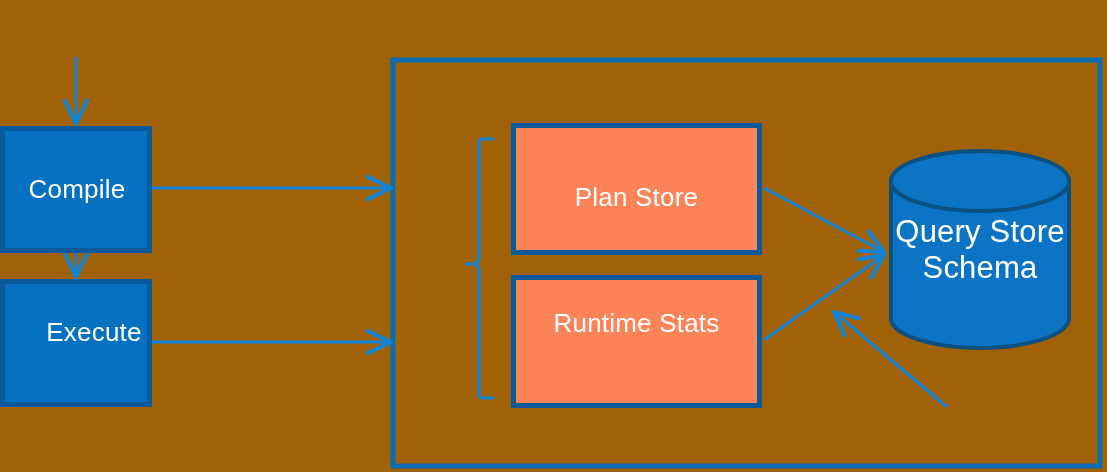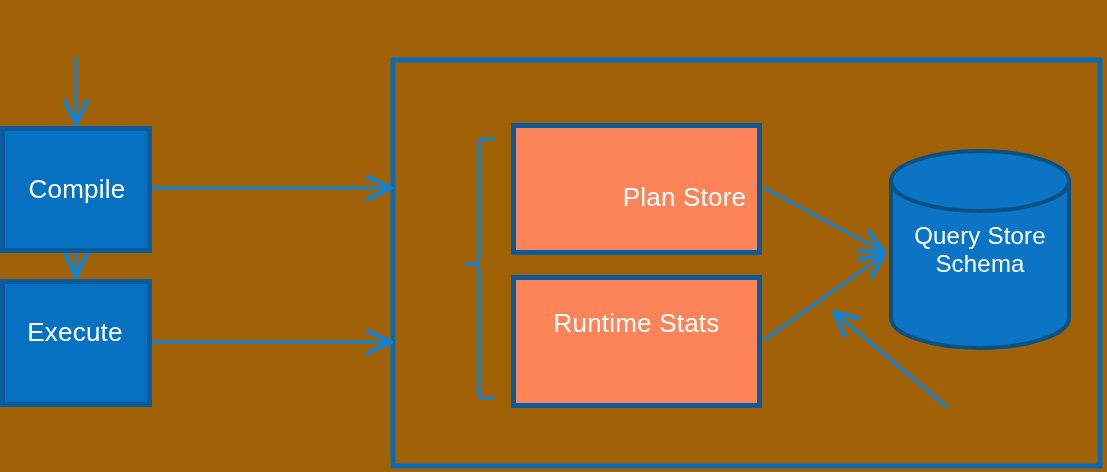--- a/index.html
+++ b/index.html
@@ -33,24 +33,24 @@
     line-height: 1.15;
     text-align: center;
     letter-spacing: 0.2px;
     white-space: pre-line;
     pointer-events: none;
     display: flex;
     align-items: center;
     justify-content: center;
   }
   .label-compile   { left: 2px;   top: 126px; width: 150px; height: 127px; }
-  .label-execute   { left: 0;   top: 279px; width: 150px; height: 108px; }
-  .label-planstore { left: 511px; top: 123px; width: 251px; height: 150px; padding-left: 48px; }
+  .label-execute   { left: 19px;   top: 279px; width: 150px; height: 108px; }
+  .label-planstore { left: 511px; top: 123px; width: 251px; height: 150px; }
   .label-runtime   { left: 511px; top: 275px; width: 251px; height: 98px; }
-  .label-schema    { left: 890px; top: 190px; width: 180px; height: 120px; font-size: 24px; }
+  .label-schema    { left: 890px; top: 190px; width: 180px; height: 120px; font-size: 31px; }
 </style>
 </head>
 <body>
 
 <div id="canvas">
 
   <svg id="svg-layer" viewBox="0 0 1107 472">
     <defs>
       <marker id="arrow-open" viewBox="0 0 10 10" refX="9.2" refY="5" markerWidth="9" markerHeight="9" orient="auto-start-reverse">
         <path d="M 0.6 0.9 L 9.2 5 L 0.6 9.1" fill="none" stroke="#1183D6" stroke-width="1.5" stroke-linecap="round" stroke-linejoin="round"></path>

